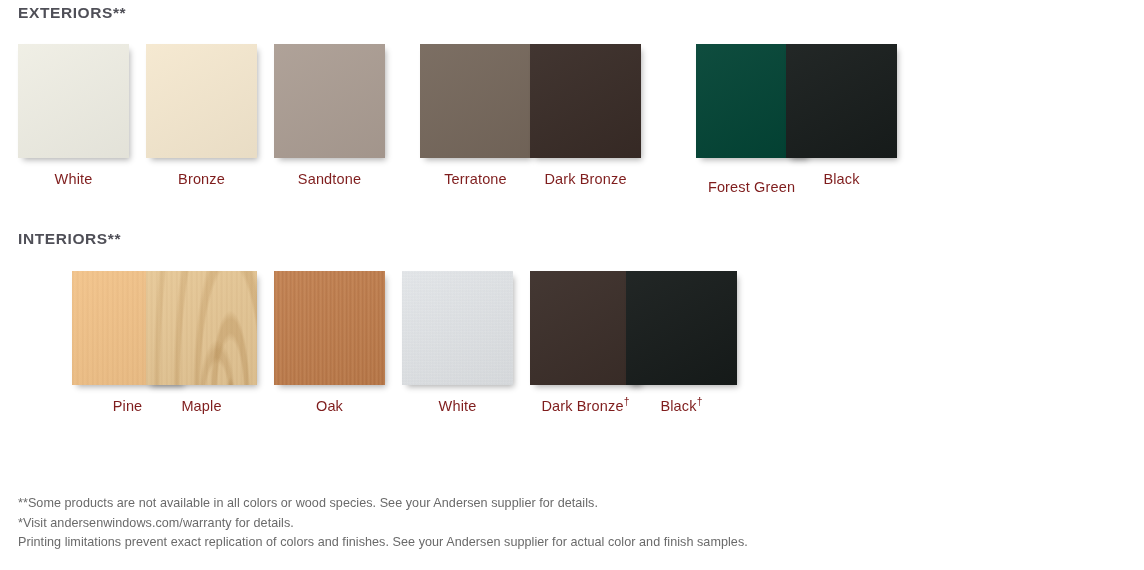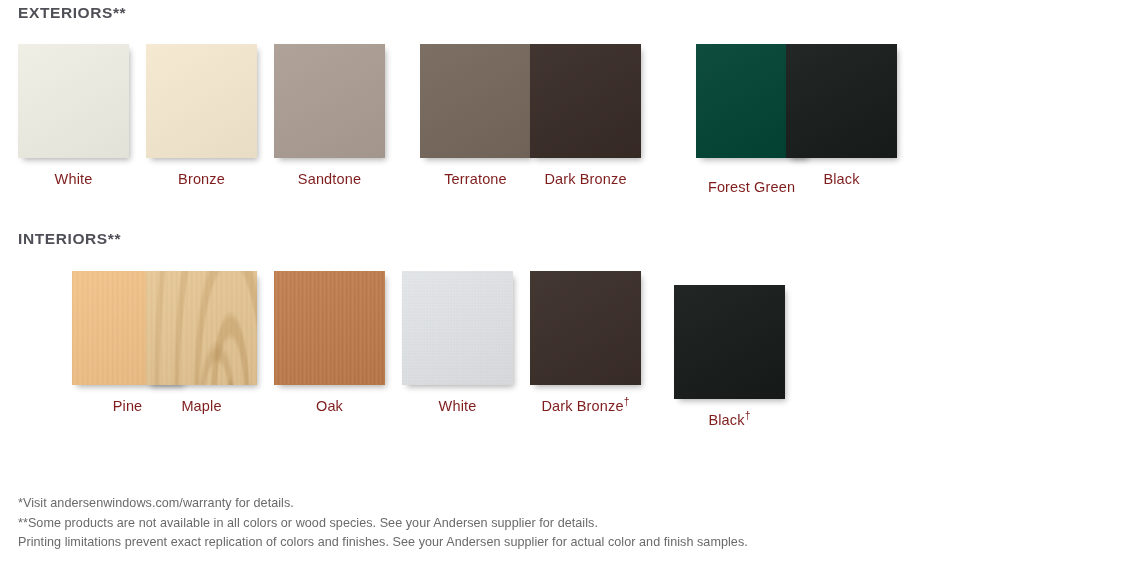--- a/index.html
+++ b/index.html
@@ -243,27 +243,27 @@
           <div class="shade"></div>
         </div>
         <div class="swatch-label">White</div>
       </div>
       <div class="swatch-cell" style="left: 530px;">
         <div class="swatch-chip" style="background: rgb(58, 45, 40);">
           <div class="shade"></div>
         </div>
         <div class="swatch-label">Dark Bronze<sup>†</sup></div>
       </div>
-      <div class="swatch-cell" style="left: 674px; margin-top: 14px;">
+      <div class="swatch-cell" style="left: 626px;">
         <div class="swatch-chip" style="background: rgb(22, 27, 26);">
           <div class="shade"></div>
         </div>
         <div class="swatch-label">Black<sup>†</sup></div>
       </div>
     </div>
 
   <div class="footnotes" id="footnotes">
+      <div class="footnote-line">**Some products are not available in all colors or wood species. See your Andersen supplier for details.</div>
       <div class="footnote-line">*Visit andersenwindows.com/warranty for details.</div>
-      <div class="footnote-line">**Some products are not available in all colors or wood species. See your Andersen supplier for details.</div>
       <div class="footnote-line">Printing limitations prevent exact replication of colors and finishes. See your Andersen supplier for actual color and finish samples.</div>
     </div>
 
 </div>
 
 </body></html>

